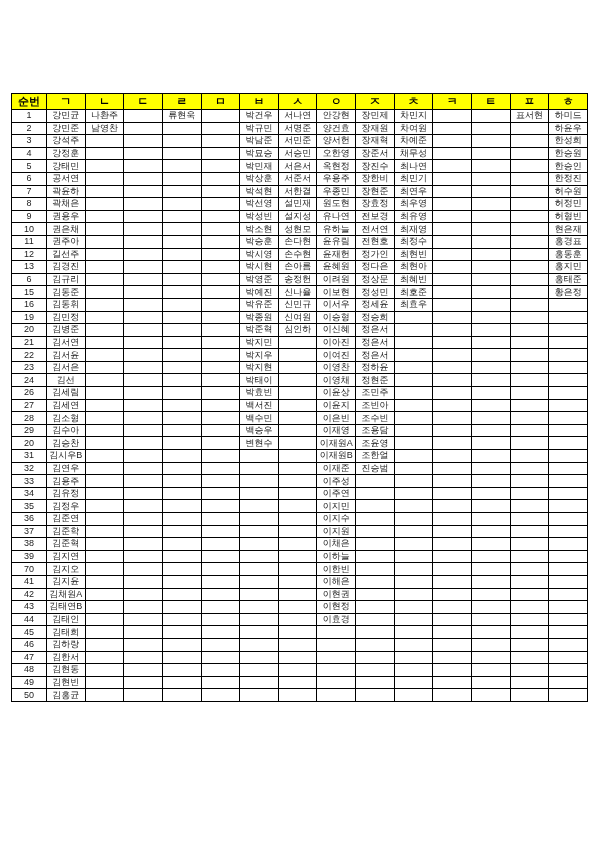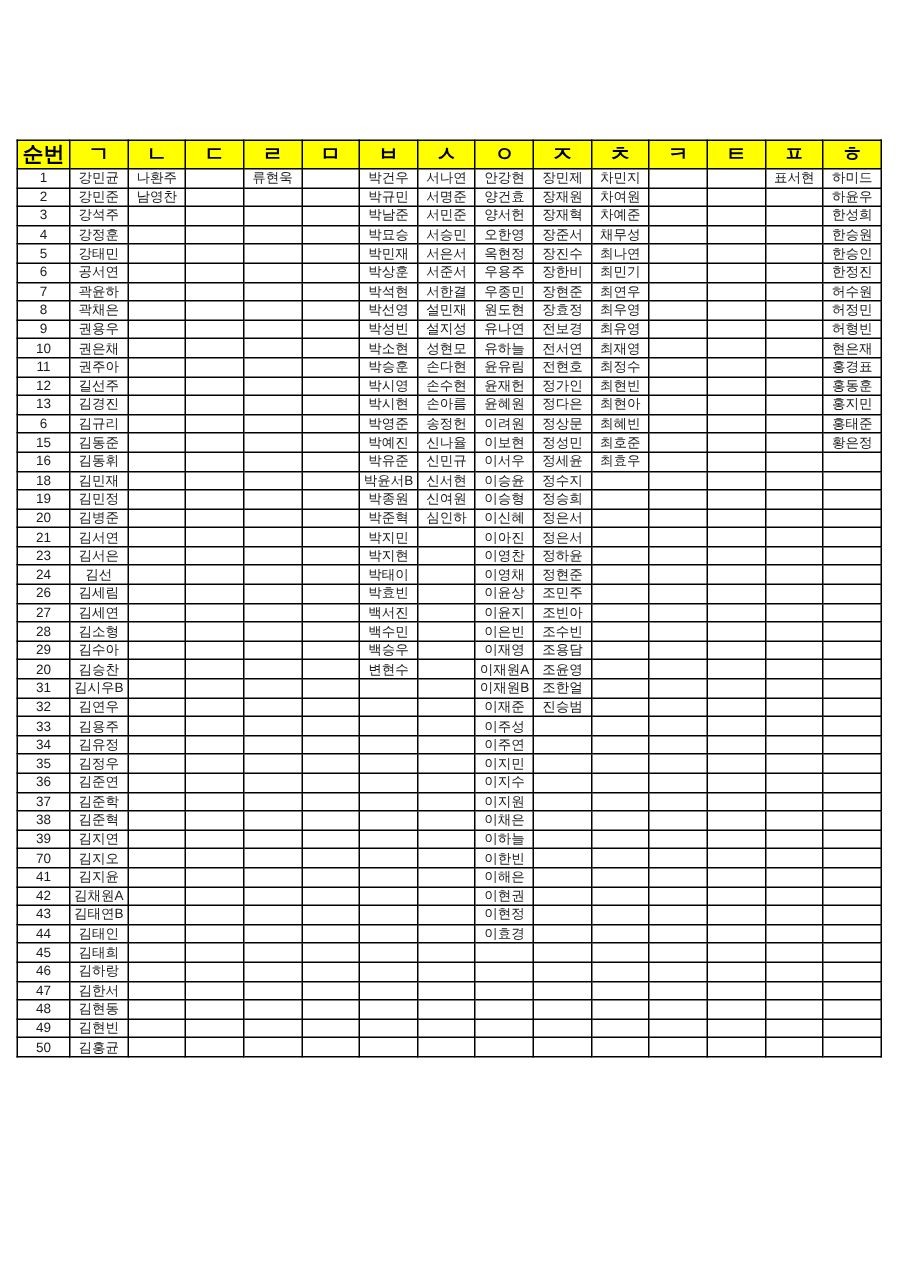--- a/index.html
+++ b/index.html
@@ -25,21 +25,21 @@
     left: 11px;
     top: 93px;
     width: 577px;
     border-collapse: collapse;
     table-layout: fixed;
   }
   .col-seq { width: 35px; }
   table.roster th {
     background: var(--header-bg);
     border: 1px solid var(--border-color);
-    font-size: 14px;
+    font-size: 11px;
     font-weight: bold;
     color: #000000;
     height: 15px;
     padding: 0;
     text-align: center;
     vertical-align: middle;
   }
   table.roster td {
     border: 1px solid var(--border-color);
     height: 11.6px;
@@ -348,37 +348,20 @@
           <td>신민규</td>
           <td>이서우</td>
           <td>정세윤</td>
           <td>최효우</td>
           <td></td>
           <td></td>
           <td></td>
           <td></td>
         </tr>
         <tr>
-          <td>18</td>
-          <td>김민재</td>
-          <td></td>
-          <td></td>
-          <td></td>
-          <td></td>
-          <td>박윤서B</td>
-          <td>신서현</td>
-          <td>이승윤</td>
-          <td>정수지</td>
-          <td></td>
-          <td></td>
-          <td></td>
-          <td></td>
-          <td></td>
-        </tr>
-        <tr>
           <td>19</td>
           <td>김민정</td>
           <td></td>
           <td></td>
           <td></td>
           <td></td>
           <td>박종원</td>
           <td>신여원</td>
           <td>이승형</td>
           <td>정승희</td>
@@ -408,20 +391,37 @@
         <tr>
           <td>21</td>
           <td>김서연</td>
           <td></td>
           <td></td>
           <td></td>
           <td></td>
           <td>박지민</td>
           <td></td>
           <td>이아진</td>
+          <td>정은서</td>
+          <td></td>
+          <td></td>
+          <td></td>
+          <td></td>
+          <td></td>
+        </tr>
+        <tr>
+          <td>22</td>
+          <td>김서윤</td>
+          <td></td>
+          <td></td>
+          <td></td>
+          <td></td>
+          <td>박지우</td>
+          <td></td>
+          <td>이여진</td>
           <td>정은서</td>
           <td></td>
           <td></td>
           <td></td>
           <td></td>
           <td></td>
         </tr>
         <tr>
           <td>23</td>
           <td>김서은</td>

